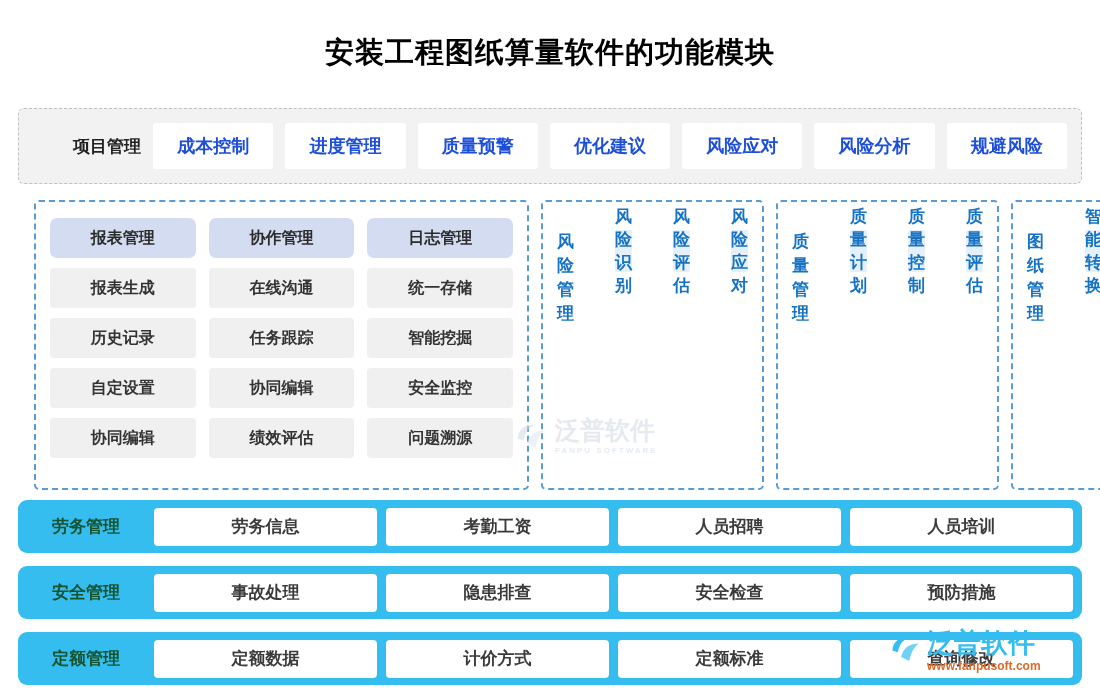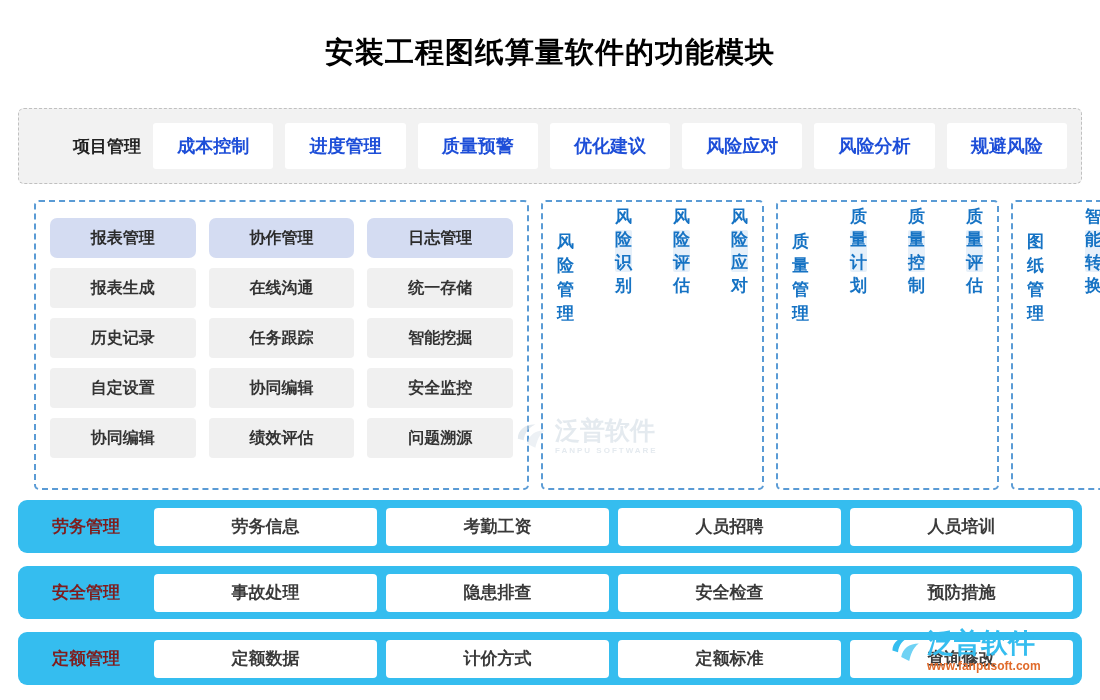--- a/index.html
+++ b/index.html
@@ -162,21 +162,21 @@
     display: flex;
     align-items: center;
     padding: 0 9px;
     gap: 9px;
     box-sizing: border-box;
   }
   .bar-label {
     flex: 0 0 auto;
     width: 118px;
     text-align: center;
-    color: #7f1d1d;
+    color: #14532d;
     font-size: 17px;
     font-weight: bold;
   }
   .bar-chip {
     flex: 1 1 0;
     height: 38px;
     background: #ffffff;
     border-radius: 4px;
     display: flex;
     align-items: center;

